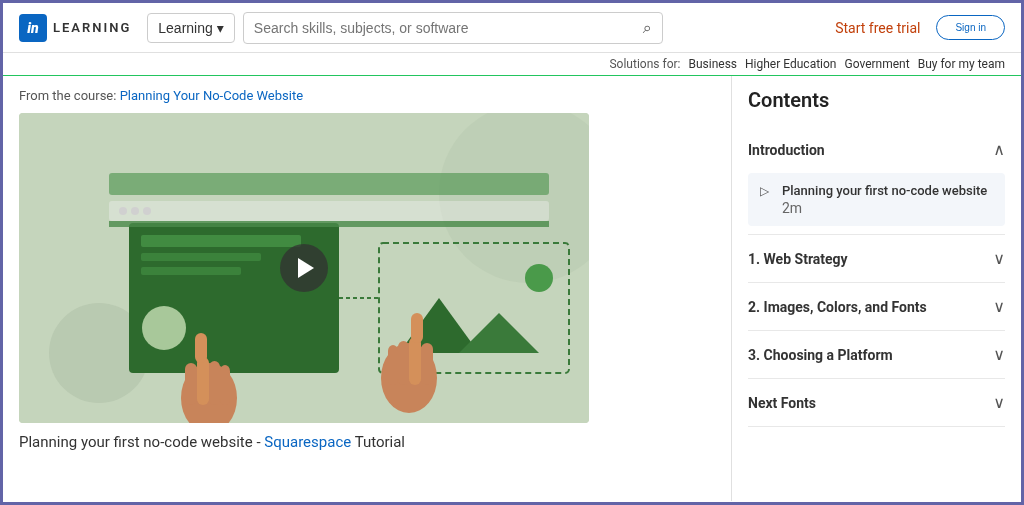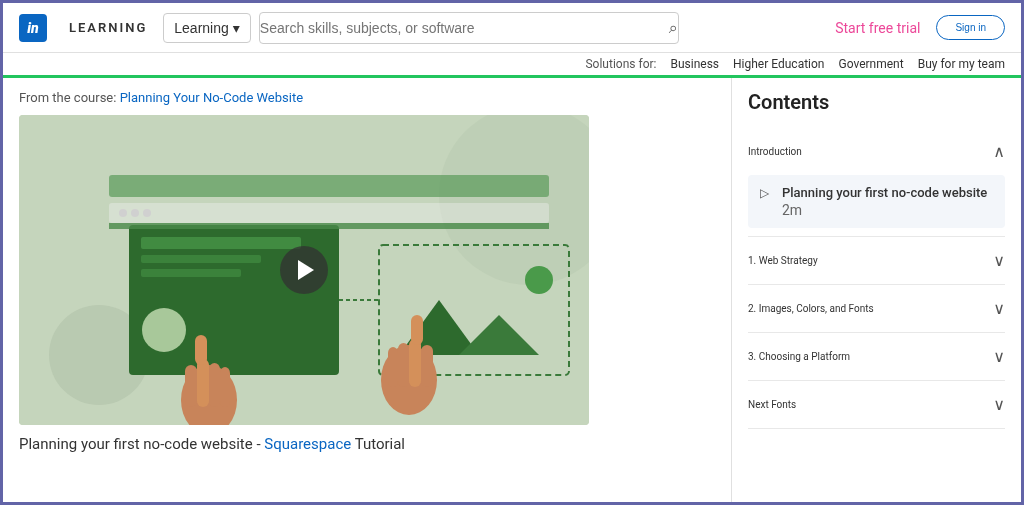--- a/index.html
+++ b/index.html
@@ -18,21 +18,21 @@
       align-items: center;
       height: 50px;
       padding: 0 16px;
       border-bottom: 1px solid #e0e0e0;
       background: #fff;
     }
     .logo-area {
       display: flex;
       align-items: center;
       margin-right: 16px;
-      gap: 22px;
+      gap: 6px;
     }
     .linkedin-icon {
       width: 28px;
       height: 28px;
       background: #0a66c2;
       border-radius: 4px;
       display: flex;
       align-items: center;
       justify-content: center;
       color: #fff;
@@ -60,21 +60,21 @@
       background: #fff;
       margin-right: 8px;
     }
     .search-bar {
       display: flex;
       align-items: center;
       flex: 1;
       max-width: 420px;
       border: 1px solid #ccc;
       border-radius: 4px;
-      padding: 6px 0;
+      padding: 6px 10px;
       gap: 8px;
     }
     .search-bar input {
       border: none;
       outline: none;
       flex: 1;
       font-size: 14px;
       color: #555;
       background: transparent;
     }
@@ -86,45 +86,45 @@
       font-size: 16px;
     }
     .header-right {
       margin-left: auto;
       display: flex;
       align-items: center;
       gap: 16px;
     }
     .start-free-trial {
       font-size: 14px;
-      color: #ec4899;
+      color: #c2410c;
       cursor: pointer;
     }
     .sign-in-btn {
       padding: 6px 18px;
       border: 1.5px solid #0a66c2;
       border-radius: 20px;
       color: #0a66c2;
       font-size: 10px;
       font-weight: 400;
       background: #fff;
       cursor: pointer;
     }
 
     
     .sub-nav {
       display: flex;
       align-items: center;
       justify-content: flex-end;
       padding: 4px 16px;
       background: #fff;
-      border-bottom: 3px solid #22c55e;
+      border-bottom: 1px solid #22c55e;
       font-size: 12px;
       color: #555;
-      gap: 14px;
+      gap: 8px;
     }
     .sub-nav .label { color: #555; }
     .sub-nav a {
       color: #333;
       text-decoration: none;
       font-size: 12px;
     }
 
     
     .main-content {
@@ -214,23 +214,23 @@
       border-bottom: 1px solid #e8e8e8;
     }
     .section-header {
       display: flex;
       align-items: center;
       justify-content: space-between;
       padding: 14px 0;
       cursor: pointer;
     }
     .section-header-text {
-      font-size: 10px;
-      color: #333;
-      font-weight: 400;
+      font-size: 14px;
+      color: #333;
+      font-weight: 700;
     }
     .chevron {
       font-size: 16px;
       color: #555;
     }
     .section-expanded {
       background: #f3f6fa;
       border-radius: 4px;
       margin-bottom: 8px;
     }

